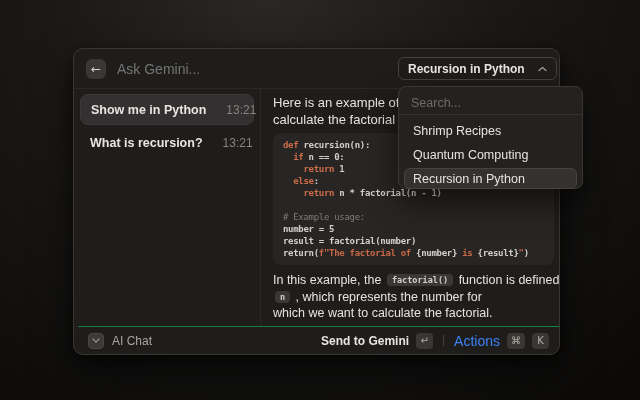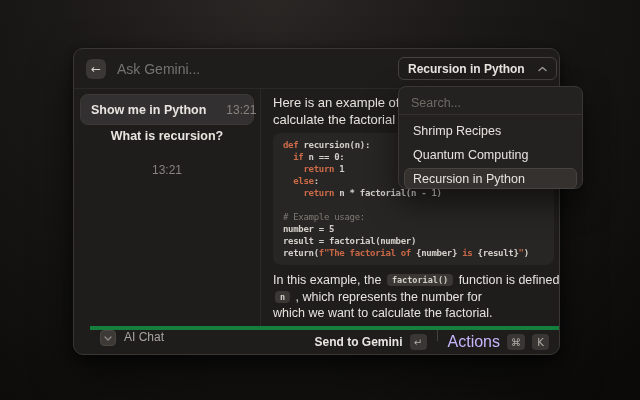--- a/index.html
+++ b/index.html
@@ -63,21 +63,21 @@
   .body-row {
     position:absolute; left:0; right:0; top:40px; bottom:28px;
     display:flex;
   }
   .sidebar { width:186px; padding:5px 6px; flex:0 0 auto; }
   .side-item {
     height:31px; border-radius:8px; display:flex; align-items:center;
     gap:20px; padding:0 10px; margin-bottom:4px;
   }
   .side-item.selected { background:#323030; border:1px solid #3c3936; }
-  .side-item:not(.selected) { height:27px;flex-direction:column; }
+  .side-item:not(.selected) { height:27px; }
   .side-label { font-size:12.5px; font-weight:600; color:#e8e5e1; white-space:nowrap; }
   .side-time { font-size:12px; color:#87837e; white-space:nowrap; }
   .vdivider { width:1px; background:#2b2927; flex:0 0 auto; }
 
   .main { flex:1; padding:6px 5px 0 12px; overflow:hidden; position:relative; }
   .intro-line {
     font-size:13px; line-height:16.5px; color:#e6e3df; white-space:nowrap;
   }
   .code-block {
     margin-top:5px; background:#282624; border-radius:8px;
@@ -98,35 +98,35 @@
     font-size:12.5px; color:#e6e3df; white-space:pre;
   }
   .inline-code {
     font-family:"DejaVu Sans Mono", monospace;
     font-size:8.5px; font-weight:700; color:#d2cfca;
     background:#3a3734; border-radius:4px; padding:1px 5px; margin:0 2px;
   }
 
   
   .footer {
-    position:absolute; left:16px; right:0; bottom:0; height:28px;
-    border-top:4px solid #15803d;
-    display:flex; padding:0 10px;
+    position:absolute; left:4px; right:0; bottom:0; height:28px;
+    border-top:1px solid #15803d;
+    display:flex; align-items:center; padding:0 10px;
     border-radius:0 0 10px 10px;
   }
   .app-icon {
     width:16px; height:16px; border-radius:4px; background:#3c3936;
     display:flex; align-items:center; justify-content:center;
     border:1px solid #4a4641;
   }
   .app-label { margin-left:8px; font-size:12px; color:#a8a5a0; }
   .spacer { flex:1; }
   .footer-action { display:flex; align-items:center; }
   .send-label { font-size:12px; font-weight:700; color:#e8e5e1; }
-  .actions-label { font-size:16px; color:#c4b5fd; }
+  .actions-label { font-size:14px; color:#3b82f6; }
   .kbd {
     min-width:17px; height:16px; padding:0 4px; margin-left:7px;
     background:#393633; border-radius:4px; color:#b3b0ab;
     font-size:10px; display:flex; align-items:center; justify-content:center;
     font-family:"DejaVu Sans", sans-serif;
   }
   .fsep { width:1px; height:11px; background:#45423e; margin:0 10px; }
 </style>
 </head>
 <body>

